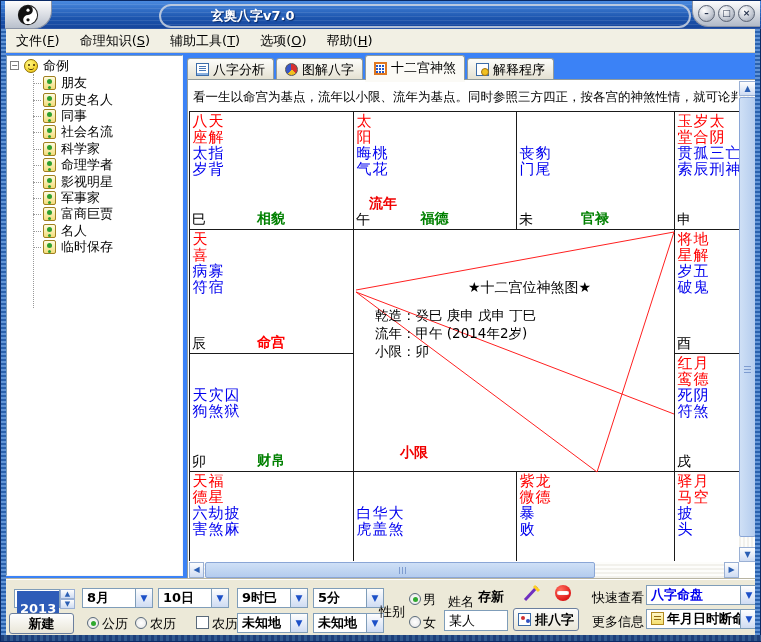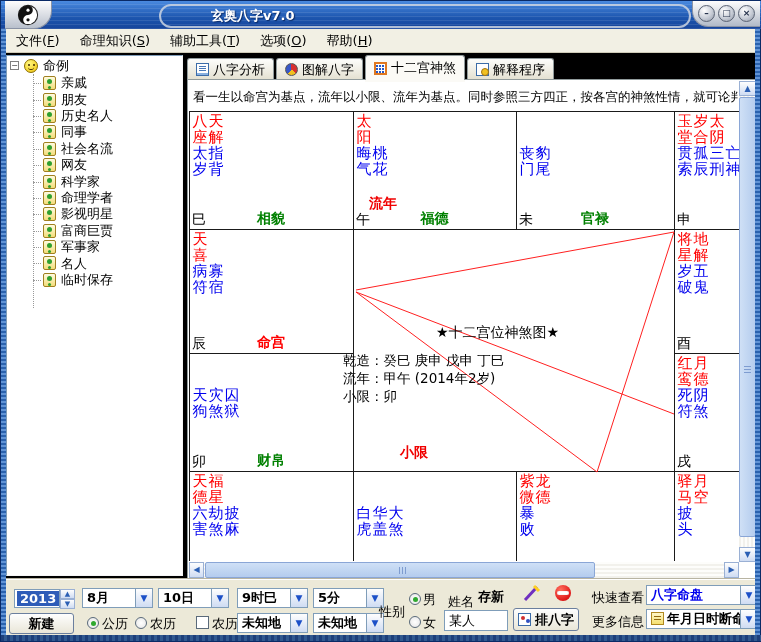--- a/index.html
+++ b/index.html
@@ -1,19 +1,19 @@
 <!DOCTYPE html>
 <html><head>
 <meta charset="utf-8">
 <style>
   html,body{margin:0;padding:0;}
   body{width:761px;height:642px;position:relative;overflow:hidden;
        font-family:"DejaVu Sans",sans-serif;background:#ece9d8;
        -webkit-font-smoothing:none;}
-  #win{position:absolute;inset:0;border:1px solid #0a2a66;box-sizing:border-box;background:#000000;}
+  #win{position:absolute;inset:0;border:1px solid #0a2a66;box-sizing:border-box;background:#3b82f6;}
 
   
   #titlebar{position:absolute;left:0;top:0;width:761px;height:28px;
     background:linear-gradient(#4a8ae0,#1c55ae 60%,#16449a),
                repeating-linear-gradient(0deg,rgba(255,255,255,.10) 0 1px,transparent 1px 4px);
     background-blend-mode:overlay;}
   #title-pill{position:absolute;left:158px;top:3px;width:528px;height:20px;border:2px solid #cdd5e2;
     border-radius:12px;opacity:.85;}
   #logo-chip{position:absolute;left:4px;top:0;width:46px;height:27px;
     background:linear-gradient(#fdfdfd,#b9c0cc);border-radius:0 0 18px 0;border:1px solid #8a93a5;border-top:none;border-left:none;
@@ -76,21 +76,21 @@
   #grid{position:absolute;left:1px;top:31px;width:550px;height:450px;overflow:hidden;background:#fff;}
   .gline{position:absolute;background:#1a1a1a;}
   .cell{position:absolute;box-sizing:border-box;}
   .cell-content{position:absolute;left:3px;top:2px;display:flex;align-items:flex-start;}
   .vcol{width:16px;}
   .redblock{height:32px;}
   .gchar{width:16px;height:16px;line-height:16px;text-align:center;font-size:15px;}
   .branch{position:absolute;left:3px;bottom:0;font-size:14px;color:#000;}
   .palace{position:absolute;left:50%;transform:translateX(-50%);bottom:1px;font-size:14px;font-weight:bold;}
   .marker{position:absolute;font-size:14px;font-weight:bold;color:#f00000;}
-  #center-block{position:absolute;left:148px;top:118px;width:321px;height:242px;margin-top:45px;}
+  #center-block{position:absolute;left:180px;top:118px;width:321px;height:242px;}
   #center-title{position:absolute;left:0;top:50px;width:100%;text-align:center;font-size:14px;color:#000;}
   .cline{position:absolute;left:6px;font-size:13.5px;color:#000;white-space:nowrap;}
   #linesvg{position:absolute;left:0;top:0;pointer-events:none;}
 
   
   .sb-arrow{position:absolute;background:linear-gradient(#fefefe,#cfdcf3);border:1px solid #9ab0d4;box-sizing:border-box;
     color:#2b5fb4;font-size:8px;line-height:13px;text-align:center;}
   #vscroll{position:absolute;left:551px;top:1px;width:17px;height:481px;background:repeating-linear-gradient(90deg,#f2f1ec 0 2px,#fdfdfb 2px 4px);}
   #vthumb{position:absolute;left:0;top:16px;width:17px;height:440px;background:linear-gradient(90deg,#cfe0f6,#b4ccee);border:1px solid #8aa6d6;border-radius:2px;box-sizing:border-box;}
   #vthumb::after{content:"";position:absolute;left:4px;top:268px;width:7px;border-top:1px solid #7e9cd0;box-shadow:0 3px 0 #7e9cd0,0 6px 0 #7e9cd0;}
@@ -104,21 +104,21 @@
   .dd{position:absolute;height:20px;background:#fff;border:1px solid #7f9db9;box-sizing:border-box;font-weight:bold;font-size:13px;line-height:18px;padding-left:4px;white-space:nowrap;overflow:hidden;}
   .dd .arr{position:absolute;right:0;top:0;bottom:0;width:16px;background:linear-gradient(#fefefe,#cfdcf3);border-left:1px solid #7f9db9;
     color:#1c50c8;font-size:9px;line-height:18px;text-align:center;font-weight:normal;}
   .btn{position:absolute;border:1px solid #6b7f9e;border-radius:3px;background:linear-gradient(#fefefe,#e9e6d8);
     font-size:13px;font-weight:bold;color:#000;display:flex;align-items:center;justify-content:center;gap:4px;box-sizing:border-box;}
   .radio{position:absolute;width:12px;height:12px;border-radius:50%;border:1px solid #5a6a7a;background:radial-gradient(#fff,#e4e4e4);box-sizing:border-box;}
   .radio.on::after{content:"";position:absolute;left:2.5px;top:2.5px;width:5px;height:5px;border-radius:50%;background:#2fa82f;}
   .chk{position:absolute;width:13px;height:13px;border:1px solid #5a6a7a;background:#fff;box-sizing:border-box;}
   .lab{position:absolute;color:#000;white-space:nowrap;}
   #year-box{left:8px;top:9px;width:46px;height:19px;background:#fff;border:1px solid #7f9db9;box-sizing:border-box;}
-  #year-val{display:inline-block;margin:1px 0 0 2px;padding:0 3px;background:#2e5cb8;color:#fff;font-weight:bold;font-size:13px;line-height:15px;}
+  #year-val{display:inline-block;margin:1px 0 0 2px;padding:10px 3px;background:#2e5cb8;color:#fff;font-weight:bold;font-size:13px;line-height:15px;}
   .spinb{position:absolute;left:54px;width:15px;height:10px;background:linear-gradient(#fefefe,#cfdcf3);border:1px solid #9ab0d4;box-sizing:border-box;
     color:#2b5fb4;font-size:7px;line-height:8px;text-align:center;}
   #penicon{left:516px;top:3px;width:20px;height:20px;}
   #redicon{left:549px;top:5px;width:16px;height:16px;border-radius:50%;background:radial-gradient(circle at 35% 30%,#ff7060,#e01818 70%,#a00808);position:absolute;}
   #redicon::after{content:"";position:absolute;left:2px;top:6px;width:12px;height:4px;border-radius:2px;background:#fff;box-shadow:inset 0 0 1px #caa;}
   .minical{width:13px;height:13px;border:1px solid #b08820;background:linear-gradient(#fff6c8,#f5e070);box-sizing:border-box;position:relative;flex:none;margin-right:3px;display:inline-block;vertical-align:-2px;}
   .minical::after{content:"";position:absolute;left:2px;top:3px;width:7px;border-top:1px solid #906810;box-shadow:0 3px 0 #906810;}
   .pp-ico{width:13px;height:13px;border:1px solid #3c6ca8;background:#fff;position:relative;box-sizing:border-box;flex:none;}
   .pp-ico::after{content:"";position:absolute;left:2px;top:2px;width:4px;height:4px;border-radius:50%;background:#d03030;box-shadow:5px 3px 0 #3050c0;}
 </style>
@@ -156,61 +156,53 @@
   <div id="tree-panel">
     <div id="tree-root-row">
       <span id="expand-box">−</span>
       <span id="smiley"></span>
       <span class="tree-label">命例</span>
     </div>
     <div id="tree-vline"></div>
     <div id="tree-items">
         <div class="tree-item">
           <span class="doc-ico"></span>
-          <span class="tree-label">亲戚</span>
-        </div>
-        <div class="tree-item">
-          <span class="doc-ico"></span>
           <span class="tree-label">朋友</span>
         </div>
         <div class="tree-item">
           <span class="doc-ico"></span>
           <span class="tree-label">历史名人</span>
         </div>
         <div class="tree-item">
           <span class="doc-ico"></span>
           <span class="tree-label">同事</span>
         </div>
         <div class="tree-item">
           <span class="doc-ico"></span>
           <span class="tree-label">社会名流</span>
         </div>
         <div class="tree-item">
           <span class="doc-ico"></span>
-          <span class="tree-label">网友</span>
-        </div>
-        <div class="tree-item">
-          <span class="doc-ico"></span>
           <span class="tree-label">科学家</span>
         </div>
         <div class="tree-item">
           <span class="doc-ico"></span>
           <span class="tree-label">命理学者</span>
         </div>
         <div class="tree-item">
           <span class="doc-ico"></span>
           <span class="tree-label">影视明星</span>
         </div>
         <div class="tree-item">
           <span class="doc-ico"></span>
+          <span class="tree-label">军事家</span>
+        </div>
+        <div class="tree-item">
+          <span class="doc-ico"></span>
           <span class="tree-label">富商巨贾</span>
-        </div>
-        <div class="tree-item">
-          <span class="doc-ico"></span>
-          <span class="tree-label">军事家</span>
         </div>
         <div class="tree-item">
           <span class="doc-ico"></span>
           <span class="tree-label">名人</span>
         </div>
         <div class="tree-item">
           <span class="doc-ico"></span>
           <span class="tree-label">临时保存</span>
         </div>
       </div>

